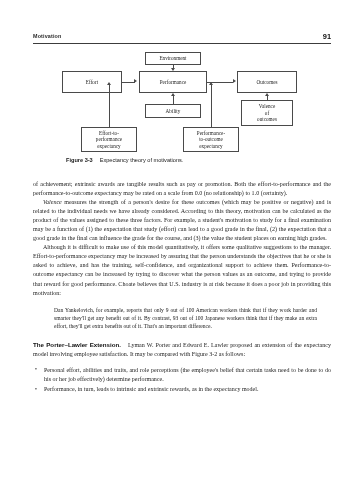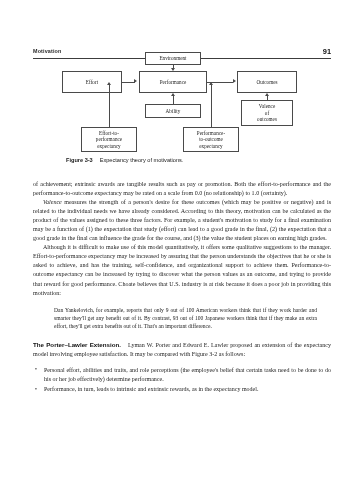--- a/index.html
+++ b/index.html
@@ -24,21 +24,20 @@
     background: #ffffff;
   }
 
   
   .runhead {
     position: absolute;
     left: 33px;
     top: 33px;
     width: 298px;
     height: 13px;
-    margin-top: 15px;
   }
   .runhead-title {
     position: absolute;
     left: 0; top: 0;
     font-family: "Liberation Sans", sans-serif;
     font-size: 5.4px;
     font-weight: bold;
     letter-spacing: 0.15px;
     color: #2a2a2a;
   }

